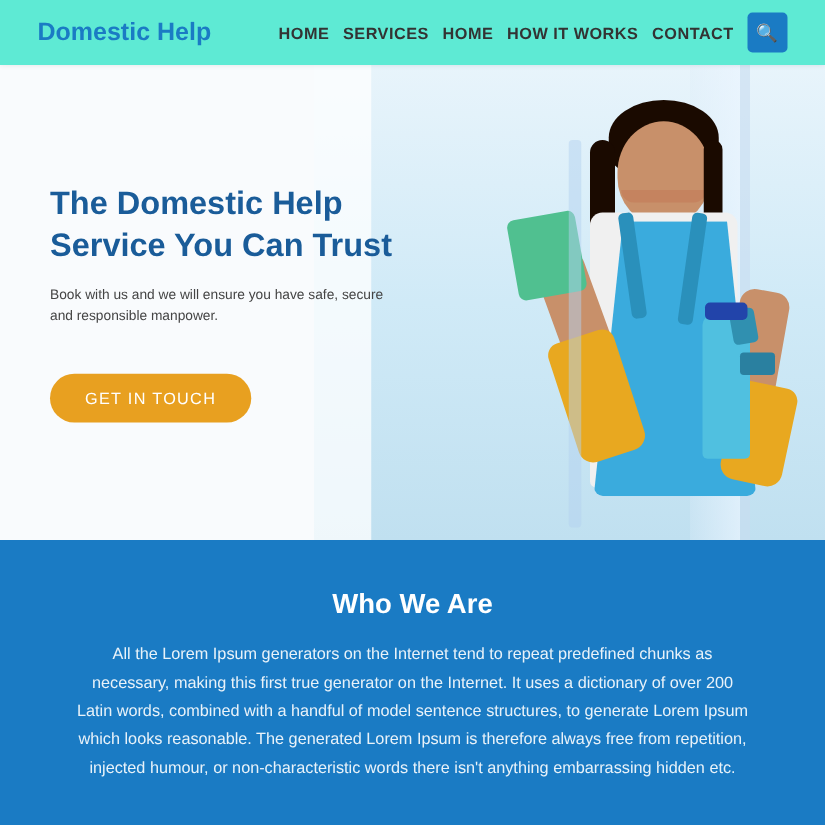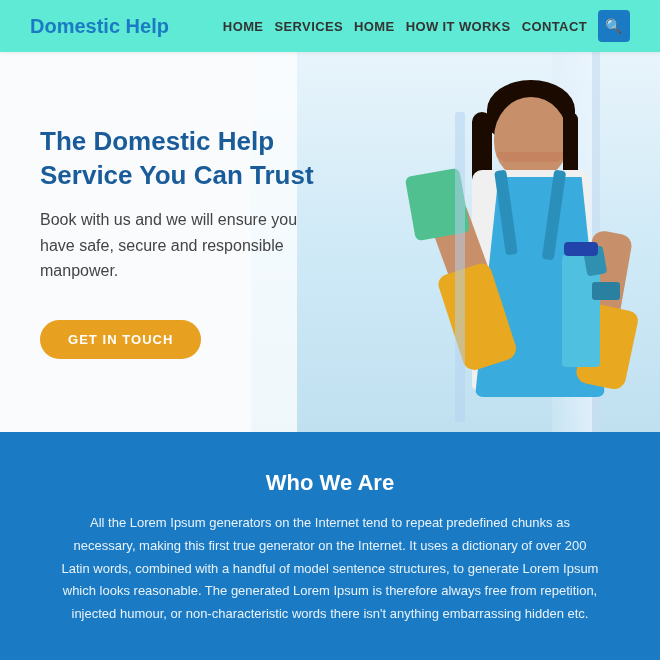--- a/index.html
+++ b/index.html
@@ -75,33 +75,33 @@
       max-width: 320px;
     }
     .hero-title {
       font-size: 26px;
       font-weight: 700;
       color: #1a5c99;
       line-height: 1.3;
       margin-bottom: 14px;
     }
     .hero-desc {
-      font-size: 16px;
+      font-size: 11px;
       color: #444;
       line-height: 1.6;
       margin-bottom: 36px;
     }
     .hero-btn {
       background: #e8a020;
       color: #fff;
       border: none;
       border-radius: 25px;
       padding: 12px 28px;
       font-size: 13px;
-      font-weight: 700;
+      font-weight: 400;
       letter-spacing: 0.08em;
       cursor: pointer;
       text-transform: uppercase;
     }
 
     
     .who-section {
       background: #1a7bc4;
       padding: 38px 60px 50px;
       text-align: center;

